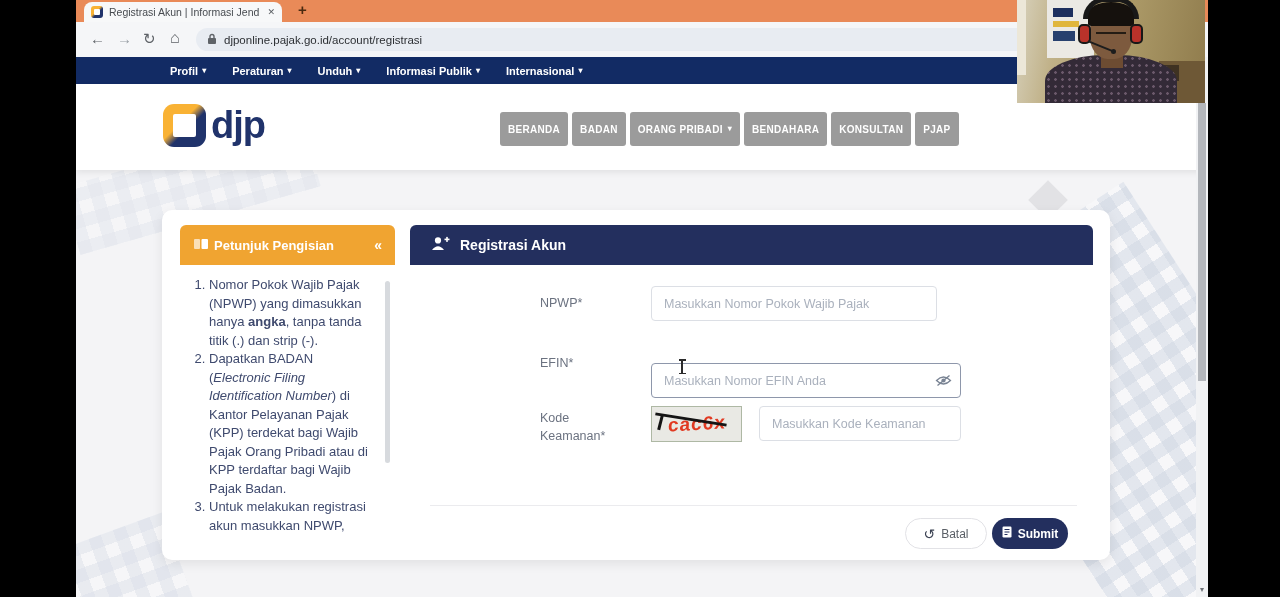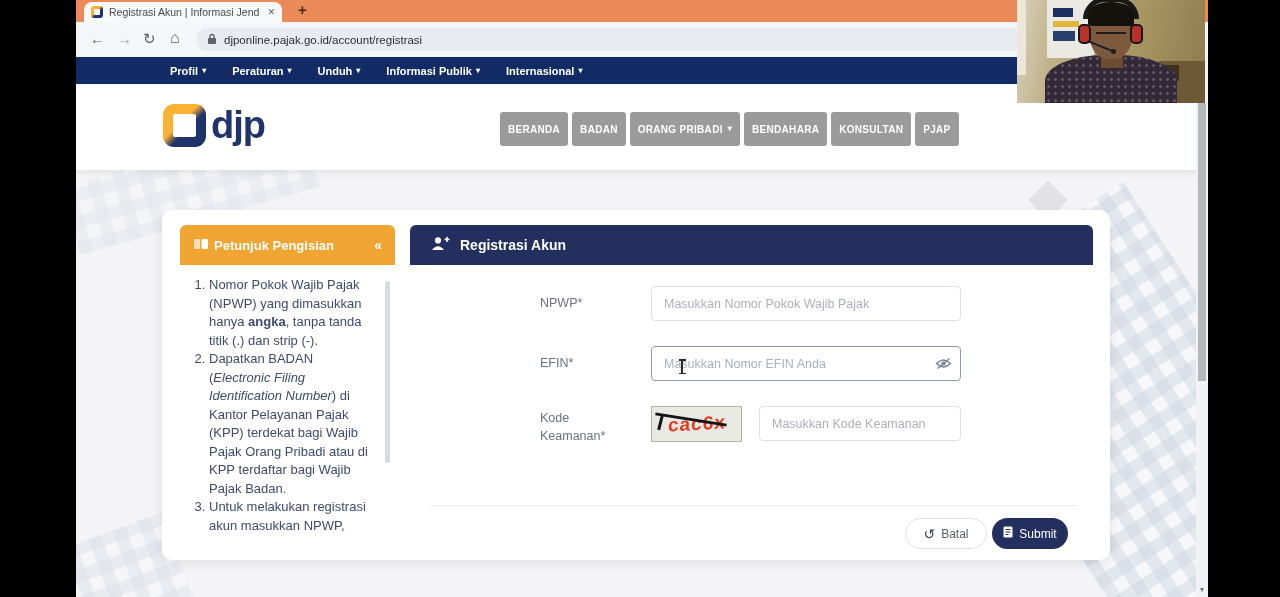--- a/index.html
+++ b/index.html
@@ -77,47 +77,47 @@
 
   
   .regform { position:absolute; left:248px; top:15px; width:683px; }
   .form-header { height:40px; background:#232F5E; border-radius:6px 6px 0 0; display:flex; align-items:center; padding:0 21px; }
   .form-title { color:#fff; font-size:14px; font-weight:bold; margin-left:10px; }
   .form-body { position:relative; height:295px; background:#fff; }
   .field-label { position:absolute; font-size:12.5px; color:#6b7280; }
   .lbl-npwp { left:130px; top:31px; }
   .lbl-efin { left:130px; top:91px; }
   .lbl-captcha { left:130px; top:144px; width:64px; line-height:18px; }
-  .tinput { position:absolute; width:310px; height:35px; border:1px solid #dcdfe5; border-radius:4px;
+  .tinput { position:absolute; width:286px; height:35px; border:1px solid #dcdfe5; border-radius:4px;
             font-size:12.5px; color:#333; padding:0 12px; background:#fff; outline:none;
             font-family:"Liberation Sans", sans-serif; }
   .tinput::placeholder { color:#aab1bd; }
   .in-npwp { left:241px; top:21px; }
-  .efin-wrap { position:absolute; left:241px; top:81px; width:310px; height:35px; }
+  .efin-wrap { position:absolute; left:241px; top:98px; width:310px; height:35px; }
   .in-efin { left:0; top:0; width:310px; border-color:#8e97ab; padding-right:34px; }
   .eye-icon { position:absolute; right:9px; top:10px; }
   .ibeam { position:absolute; left:271px; top:95px; width:2px; height:13px; background:#2b2b2b; }
   .ibeam::before,.ibeam::after { content:""; position:absolute; left:-2.5px; width:7px; height:1.5px; background:#2b2b2b; }
   .ibeam::before { top:-1px; } .ibeam::after { bottom:-1px; }
 
   .captcha-img { position:absolute; left:241px; top:141px; width:91px; height:36px; background:#e9e9e4;
                  border:1px solid #aeb8a4; display:flex; align-items:center; justify-content:center; overflow:hidden; }
   .captcha-text { font-size:19px; font-weight:bold; color:#E13A22; letter-spacing:1px;
                   transform:rotate(-3deg) skewX(-6deg); }
   .captcha-line { position:absolute; left:3px; top:11px; width:72px; height:2.5px; background:#141414; transform:rotate(9deg); }
   .captcha-tick { position:absolute; left:7px; top:8px; width:2.5px; height:15px; background:#141414; transform:rotate(14deg); }
   .in-captcha { left:349px; top:141px; width:202px; }
 
   .divider { position:absolute; left:20px; right:16px; top:240px; height:1px; background:#ebebee; }
   .btn { position:absolute; top:253px; height:31px; border-radius:16px; font-size:12px;
          display:flex; align-items:center; justify-content:center; gap:6px; cursor:pointer;
          font-family:"Liberation Sans", sans-serif; }
   .btn-batal { left:495px; width:82px; background:#fff; border:1px solid #e2e2e6; color:#5a5f66; }
   .undo-glyph { font-size:14px; color:#3b4252; line-height:14px; }
-  .btn-submit { left:582px; width:76px; background:#232F5E; border:none; color:#fff; font-weight:normal; }
+  .btn-submit { left:582px; width:76px; background:#232F5E; border:none; color:#fff; font-weight:bold; }
 
   
   .scrollbar { position:absolute; right:0; top:57px; width:12px; bottom:0; background:#f1f2f4; z-index:20; }
   .scroll-thumb { position:absolute; left:2px; top:46px; width:8px; height:278px; background:#b4b7bc; }
   .scroll-down { position:absolute; bottom:3px; left:0; width:12px; text-align:center; font-size:8px; color:#6f7377; }
 
   
   .cam { position:absolute; left:1017px; top:0; width:188px; height:103px; overflow:hidden; z-index:50;
          background:linear-gradient(100deg,#d8d2bd 0%,#c0b188 22%,#ac9a68 55%,#8f7b4c 100%); }
   .cam-light { position:absolute; left:0; top:0; width:9px; height:75px; background:#ece7d8; }

